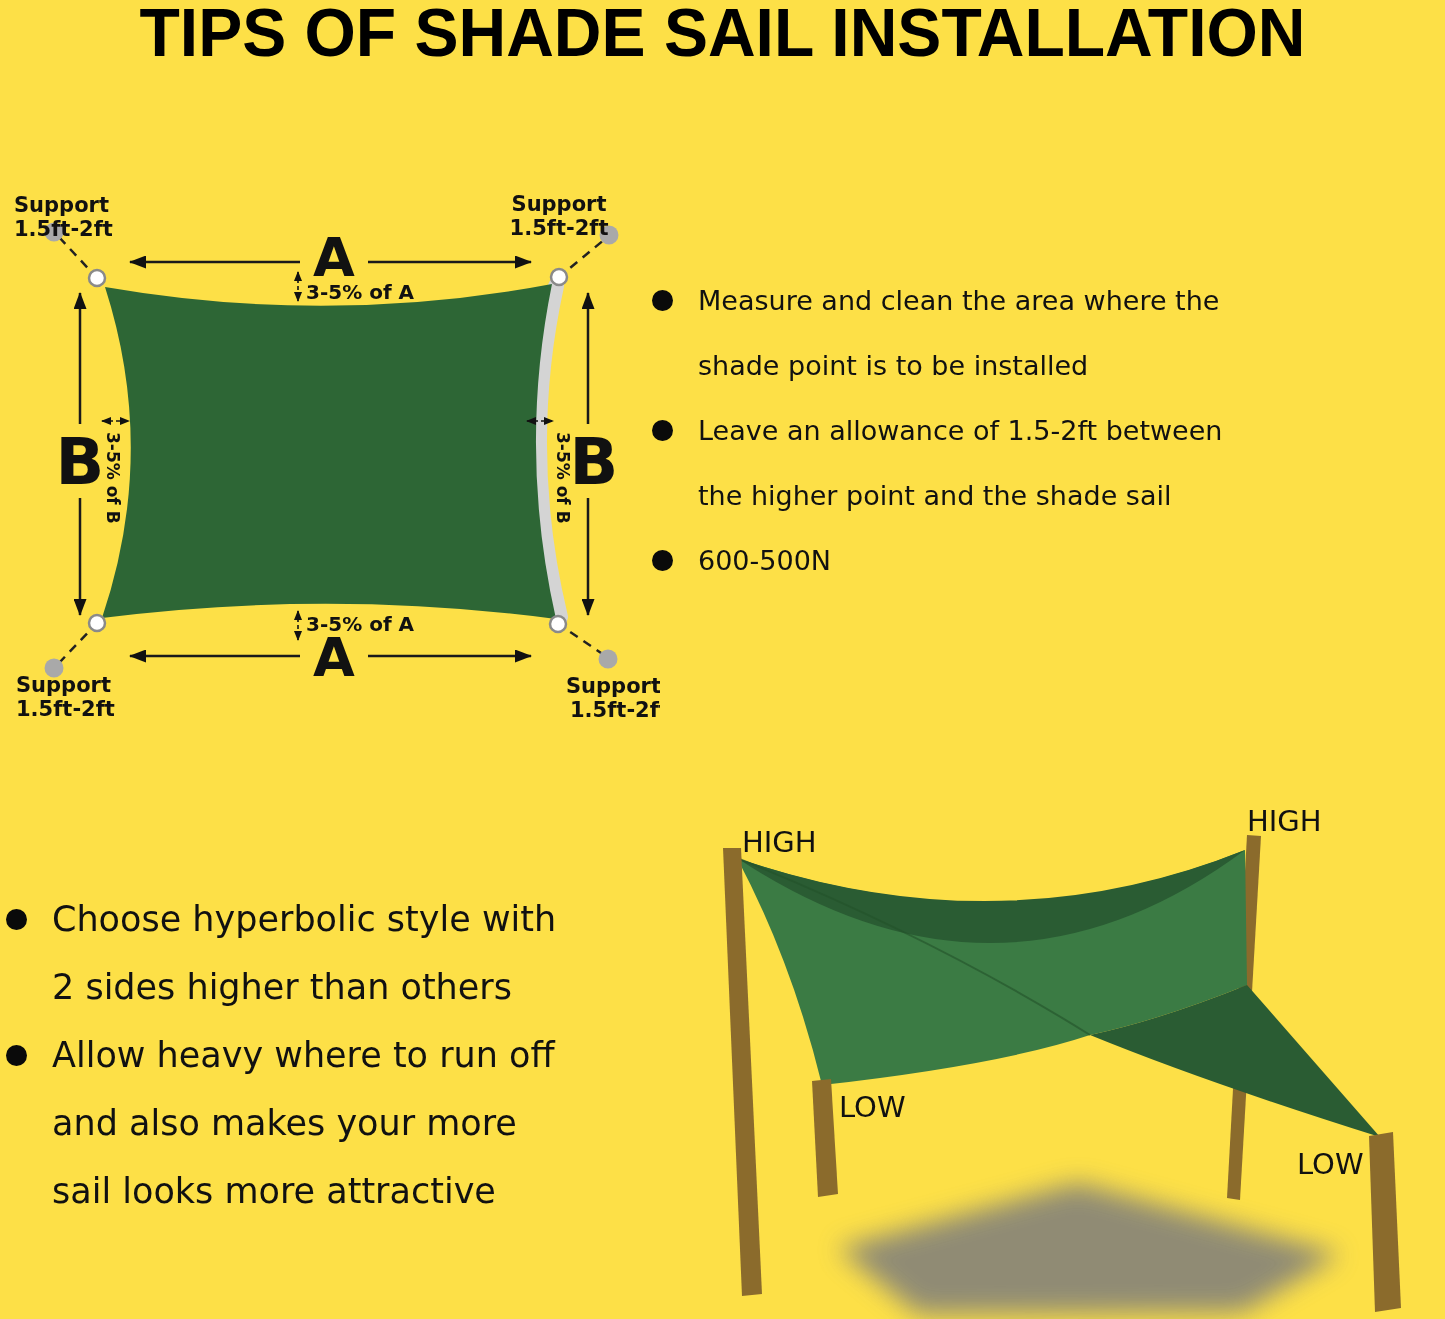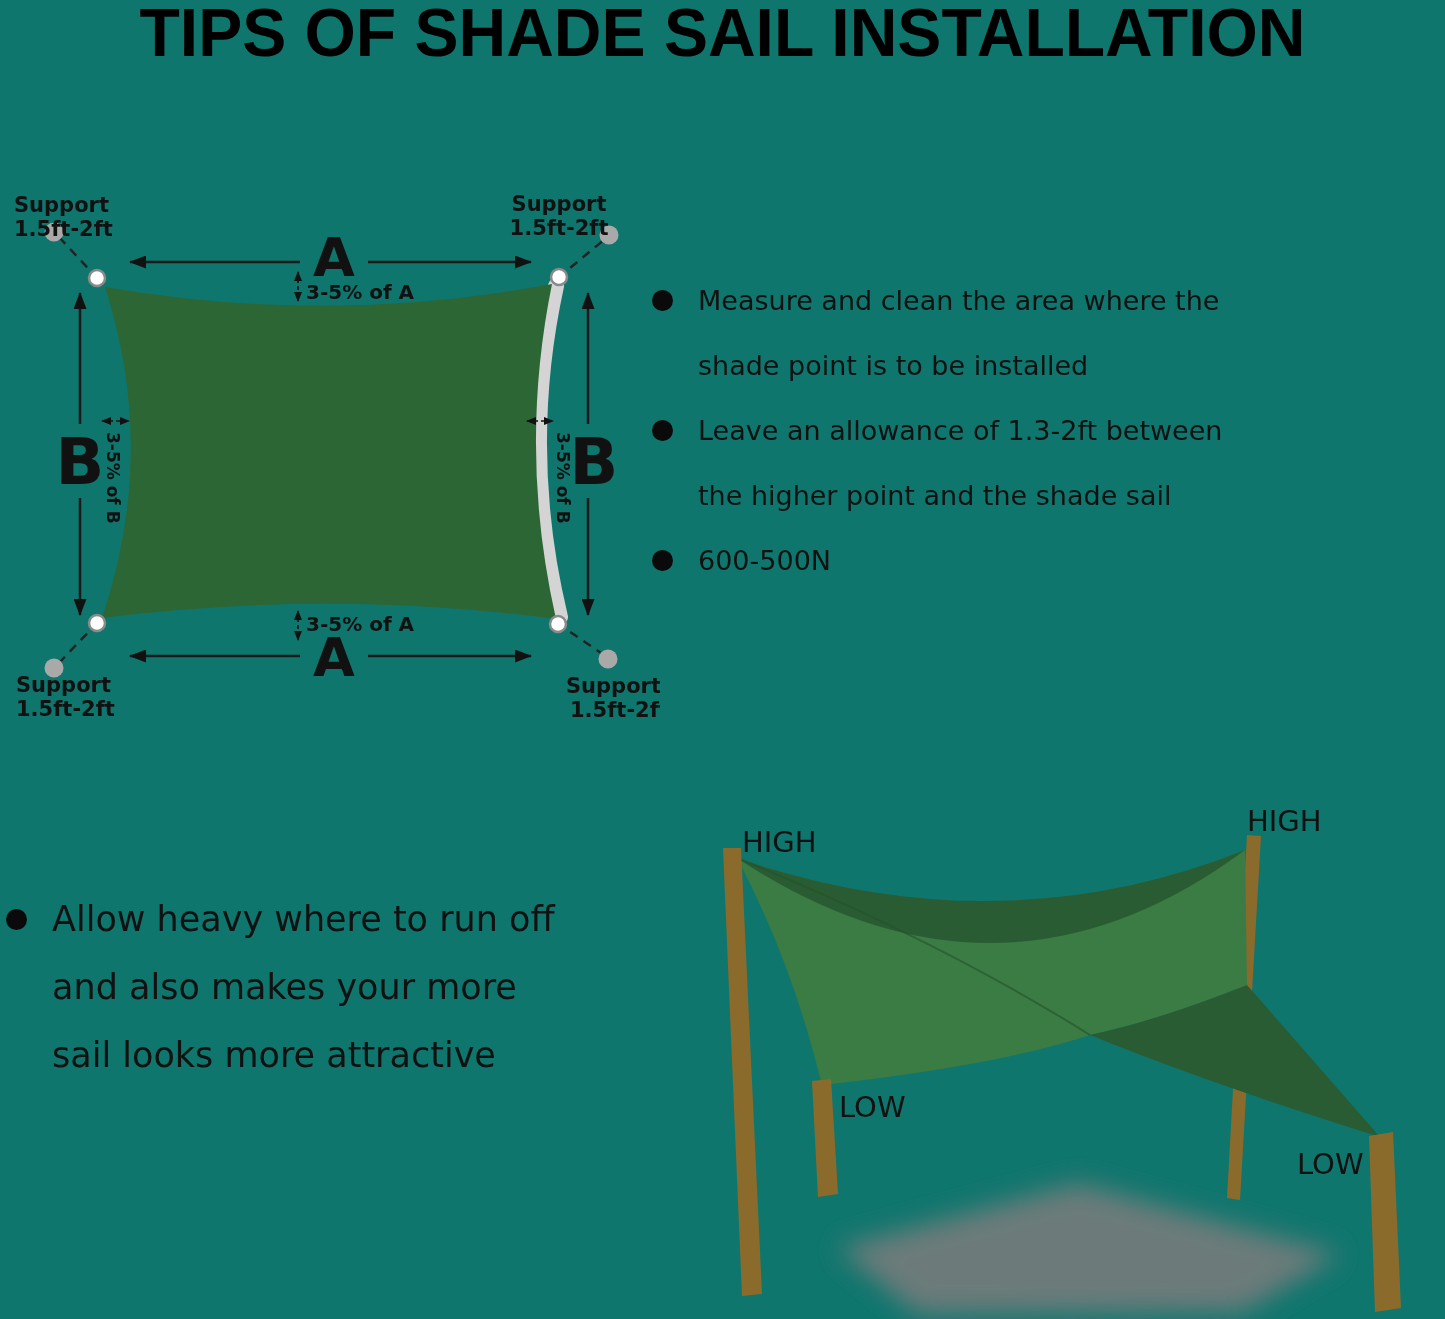--- a/index.html
+++ b/index.html
@@ -1,16 +1,16 @@
 <!DOCTYPE html>
 <html><head>
 <meta charset="utf-8">
 <style>
   html,body{margin:0;padding:0;background:#fff;}
-  #canvas{position:relative;width:1445px;height:1319px;background:#0f766e;overflow:hidden;
+  #canvas{position:relative;width:1445px;height:1319px;background:#fde047;overflow:hidden;
           font-family:"DejaVu Sans","Liberation Sans",sans-serif;color:#111;}
   .abs{position:absolute;}
   #title{top:-8px;left:0;width:100%;text-align:center;font-size:66px;font-weight:bold;
          letter-spacing:0px;color:#000;font-family:"Liberation Sans",sans-serif;
          transform:scaleY(1.05);transform-origin:top;white-space:nowrap;}
   .bullets{position:absolute;}
   .bullet-item{position:relative;padding-left:46px;}
   .bullet-dot{position:absolute;left:0;border-radius:50%;background:#0a0a0a;width:21px;height:21px;}
   .bullets .line{display:block;white-space:nowrap;}
   #install-tips{left:652px;top:268px;width:793px;font-size:27px;}
@@ -116,30 +116,35 @@
   </svg>
 
   <div id="install-tips" class="bullets">
     <div class="bullet-item">
       <span class="bullet-dot"></span>
       <span class="line">Measure and clean the area where the</span>
       <span class="line">shade point is to be installed</span>
     </div>
     <div class="bullet-item">
       <span class="bullet-dot"></span>
-      <span class="line">Leave an allowance of 1.3-2ft between</span>
+      <span class="line">Leave an allowance of 1.5-2ft between</span>
       <span class="line">the higher point and the shade sail</span>
     </div>
     <div class="bullet-item">
       <span class="bullet-dot"></span>
       <span class="line">600-500N</span>
     </div>
   </div>
 
   <div id="style-tips" class="bullets">
+    <div class="bullet-item">
+      <span class="bullet-dot"></span>
+      <span class="line">Choose hyperbolic style with</span>
+      <span class="line">2 sides higher than others</span>
+    </div>
     <div class="bullet-item">
       <span class="bullet-dot"></span>
       <span class="line">Allow heavy where to run off</span>
       <span class="line">and also makes your more</span>
       <span class="line">sail looks more attractive</span>
     </div>
   </div>
 
   <svg class="abs" style="left:700px;top:780px;" width="745" height="539" viewBox="700 780 745 539">
     <defs>

